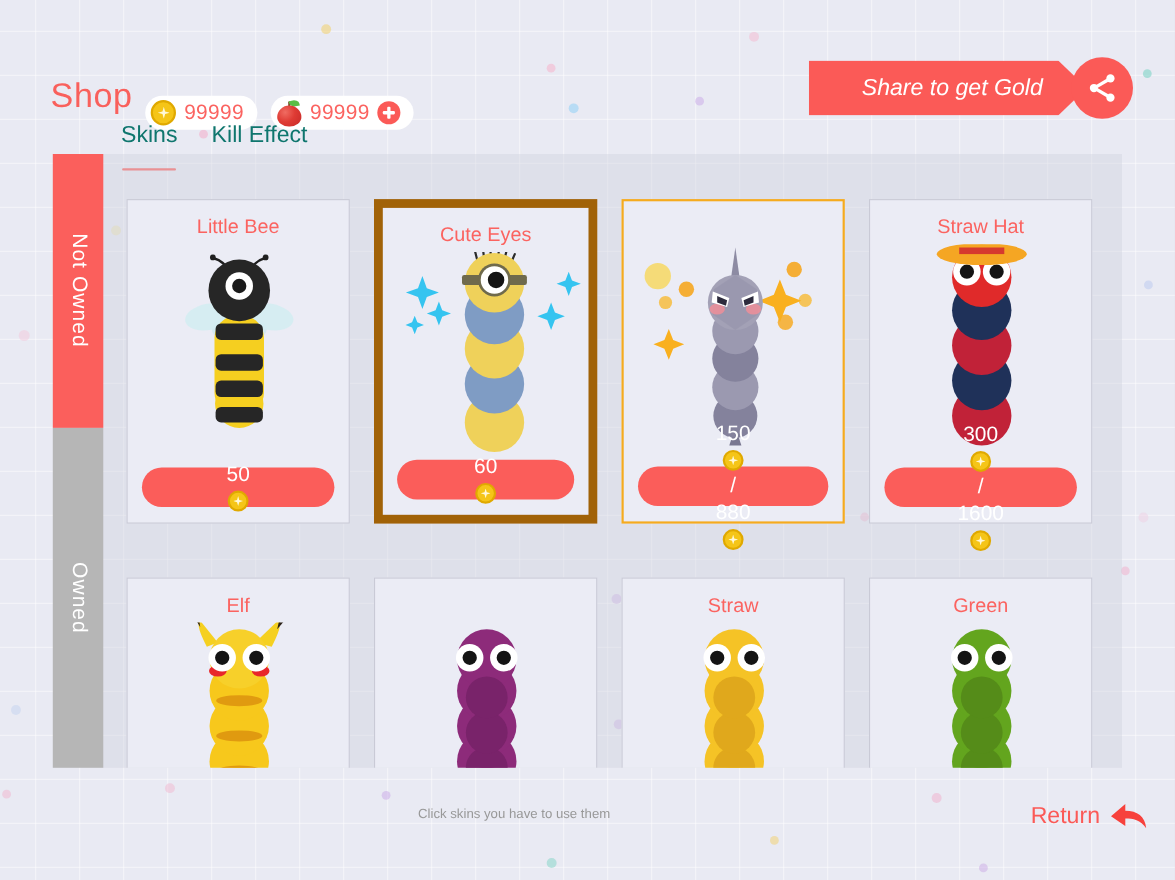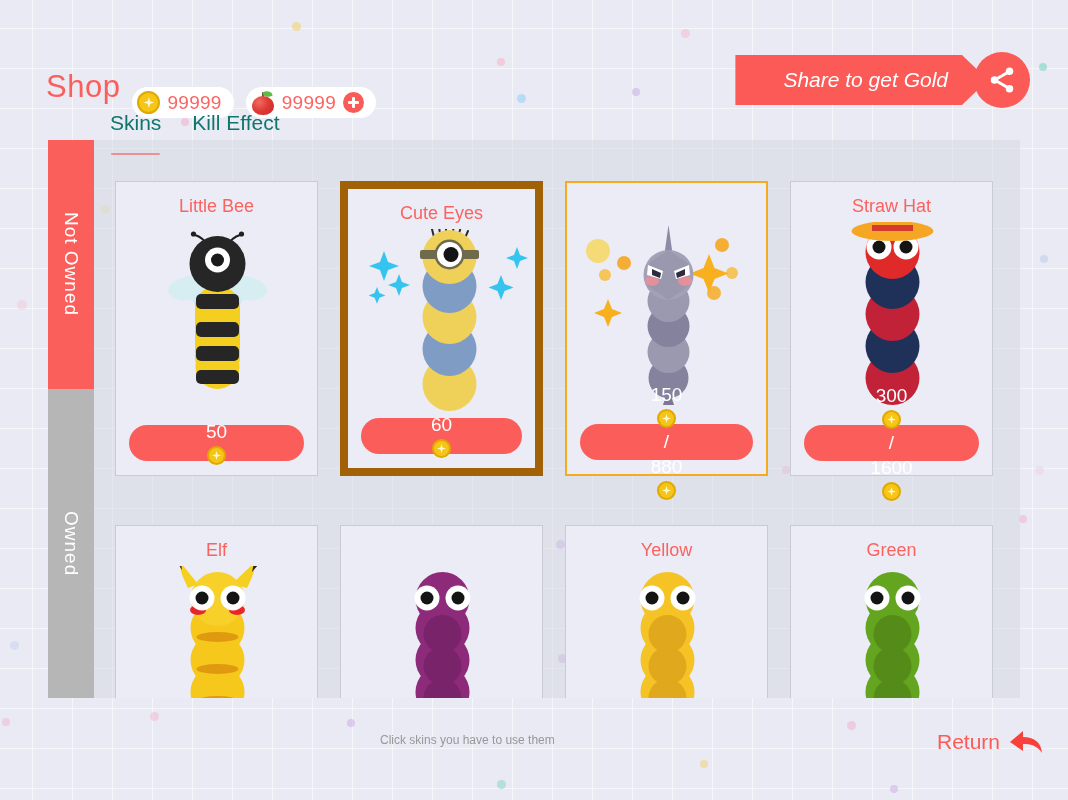--- a/index.html
+++ b/index.html
@@ -405,21 +405,21 @@
           </g>
           <circle cx="86" cy="32" r="12.5" fill="#fff"></circle>
           <circle cx="117" cy="32" r="12.5" fill="#fff"></circle>
           <circle cx="86" cy="32" r="6.5" fill="#141414"></circle>
           <circle cx="117" cy="32" r="6.5" fill="#141414"></circle>
         </svg>
       </div>
     </div>
 
     <div class="card">
-      <div class="card-title">Yellow</div>
+      <div class="card-title">Straw</div>
       <div class="art">
         <svg width="203" height="220" viewBox="0 0 203 220">
           <circle cx="101.5" cy="190" r="27" fill="#f5c326"></circle>
           <circle cx="101.5" cy="158" r="27" fill="#f5c326"></circle>
           <circle cx="101.5" cy="126" r="27" fill="#f5c326"></circle>
           <circle cx="101.5" cy="94" r="27" fill="#f5c326"></circle>
           <circle cx="101.5" cy="62" r="27" fill="#f5c326"></circle>
           <circle cx="101.5" cy="33" r="27" fill="#f5c326"></circle>
           <g fill="#e0a81c">
             <circle cx="101.5" cy="196" r="19"></circle>

